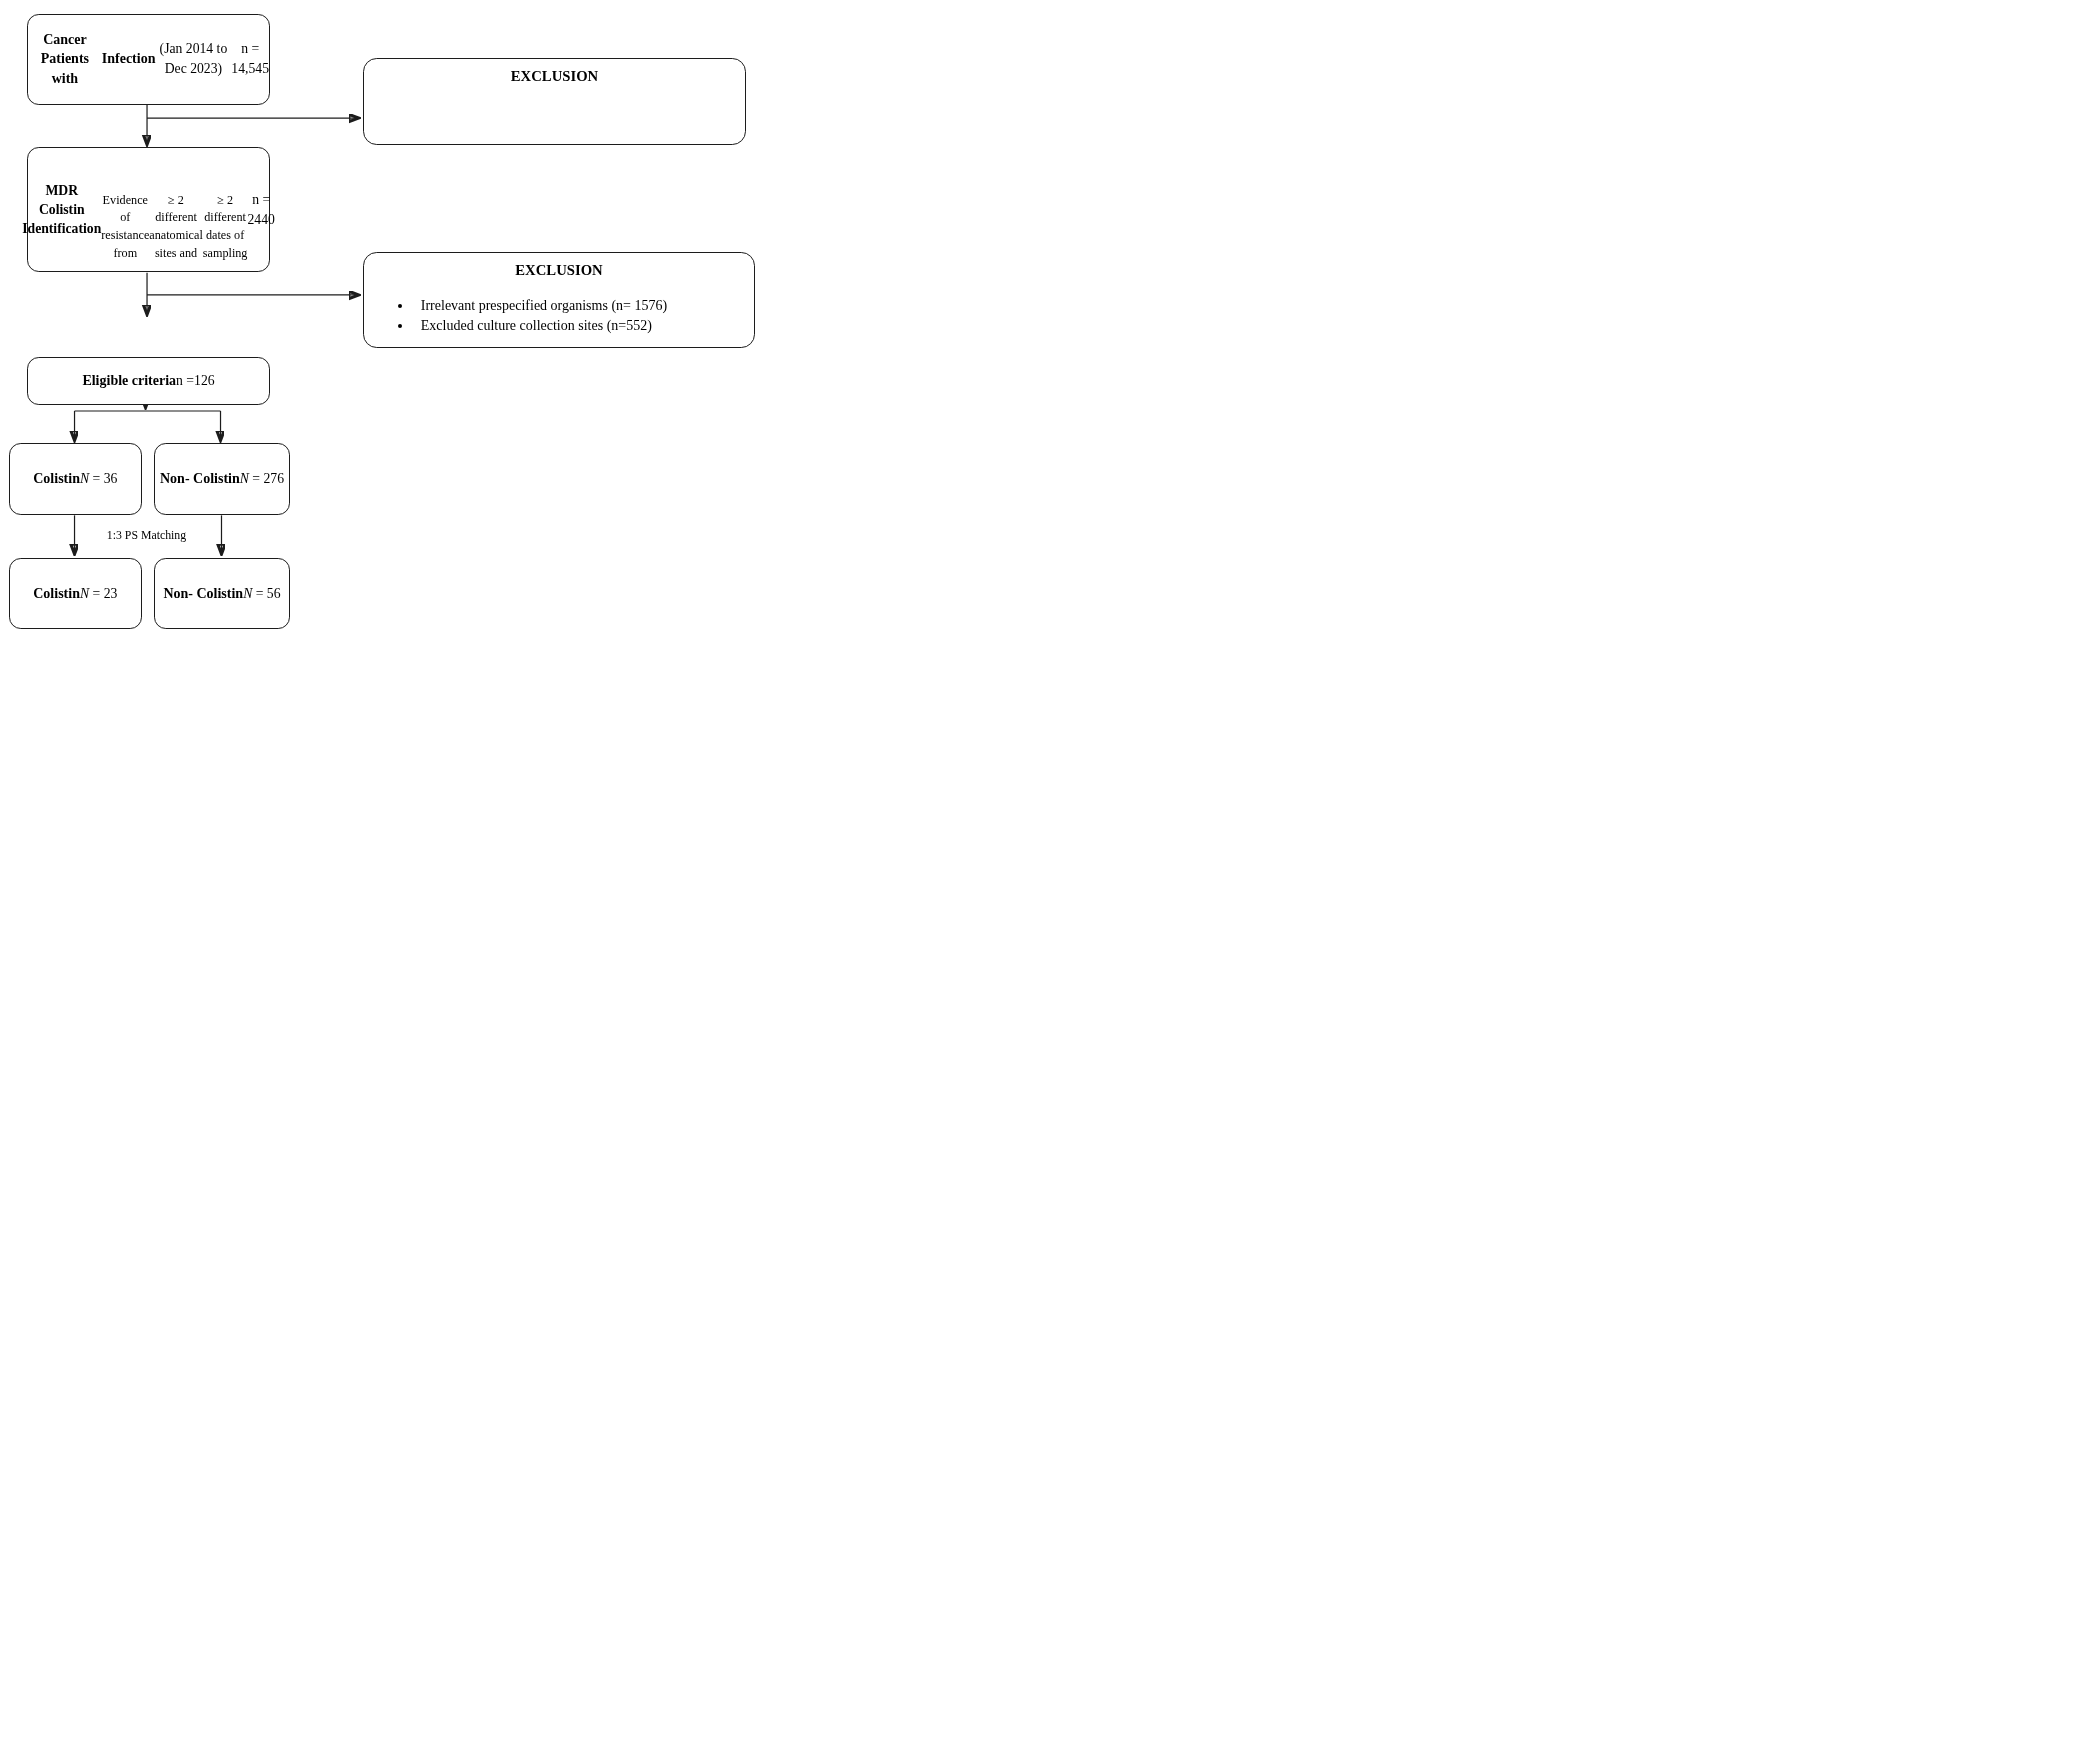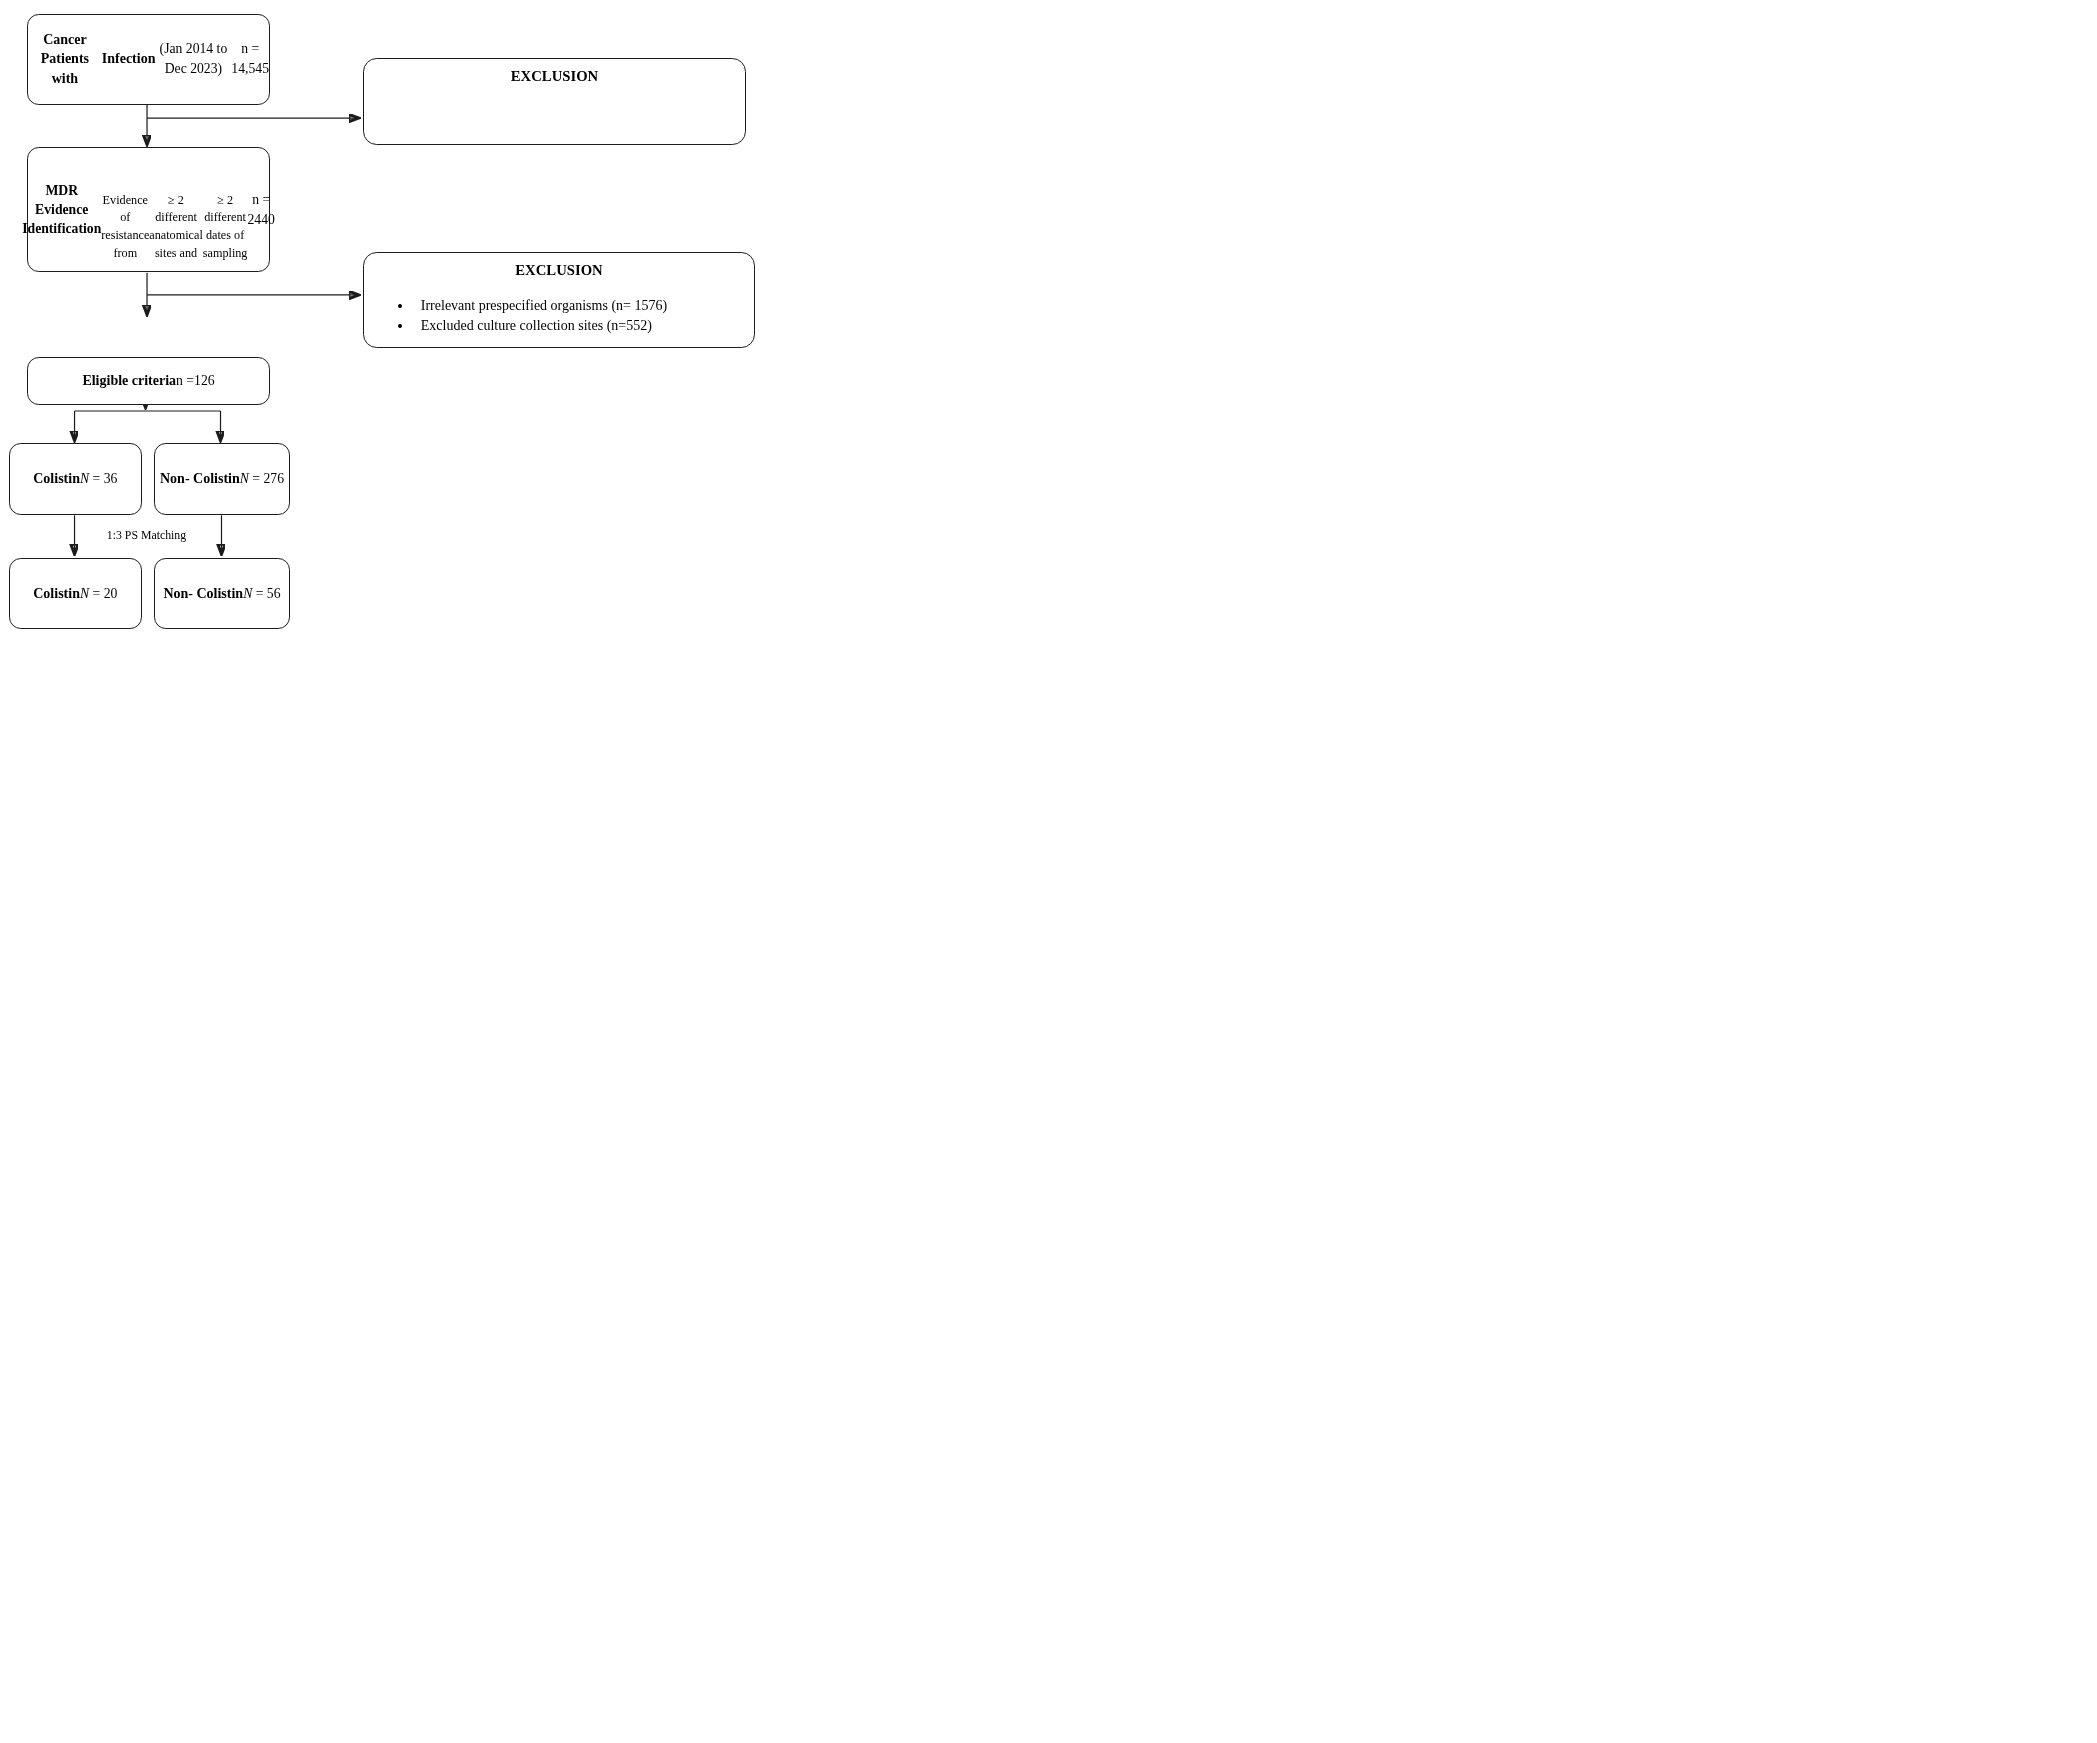--- a/index.html
+++ b/index.html
@@ -128,21 +128,21 @@
     <div class="title">Infection</div>
     <div class="line">(Jan 2014 to Dec 2023)</div>
     <div class="line">n = 14,545</div>
   </div>
 
   <div class="exclusion" id="exclusion-1">
     <div class="exclusion-title">EXCLUSION</div>
   </div>
 
   <div class="box" id="box-mdr">
-    <div class="title" style="font-size:13.7px;">MDR Evidence Identification</div>
+    <div class="title" style="font-size:13.7px;">MDR Colistin Identification</div>
     <div class="small-line">Evidence of resistance from</div>
     <div class="small-line">≥ 2 different anatomical sites and</div>
     <div class="small-line">≥ 2 different dates of sampling</div>
     <div class="line">n = 2440</div>
   </div>
 
   <div class="exclusion" id="exclusion-2">
     <div class="exclusion-title">EXCLUSION</div>
     <ul>
       <li>Irrelevant prespecified organisms (n= 1576)</li>
@@ -162,21 +162,21 @@
 
   <div class="box" id="box-noncolistin">
     <div class="title">Non- Colistin</div>
     <div class="line"><span class="italic-n">N</span><span> = 276</span></div>
   </div>
 
   <div id="matching-label">1:3 PS Matching</div>
 
   <div class="box" id="box-colistin-m">
     <div class="title">Colistin</div>
-    <div class="line"><span class="italic-n">N</span><span> = 20</span></div>
+    <div class="line"><span class="italic-n">N</span><span> = 23</span></div>
   </div>
 
   <div class="box" id="box-noncolistin-m">
     <div class="title">Non- Colistin</div>
     <div class="line"><span class="italic-n">N</span><span> = 56</span></div>
   </div>
 
 </div>
 
 

